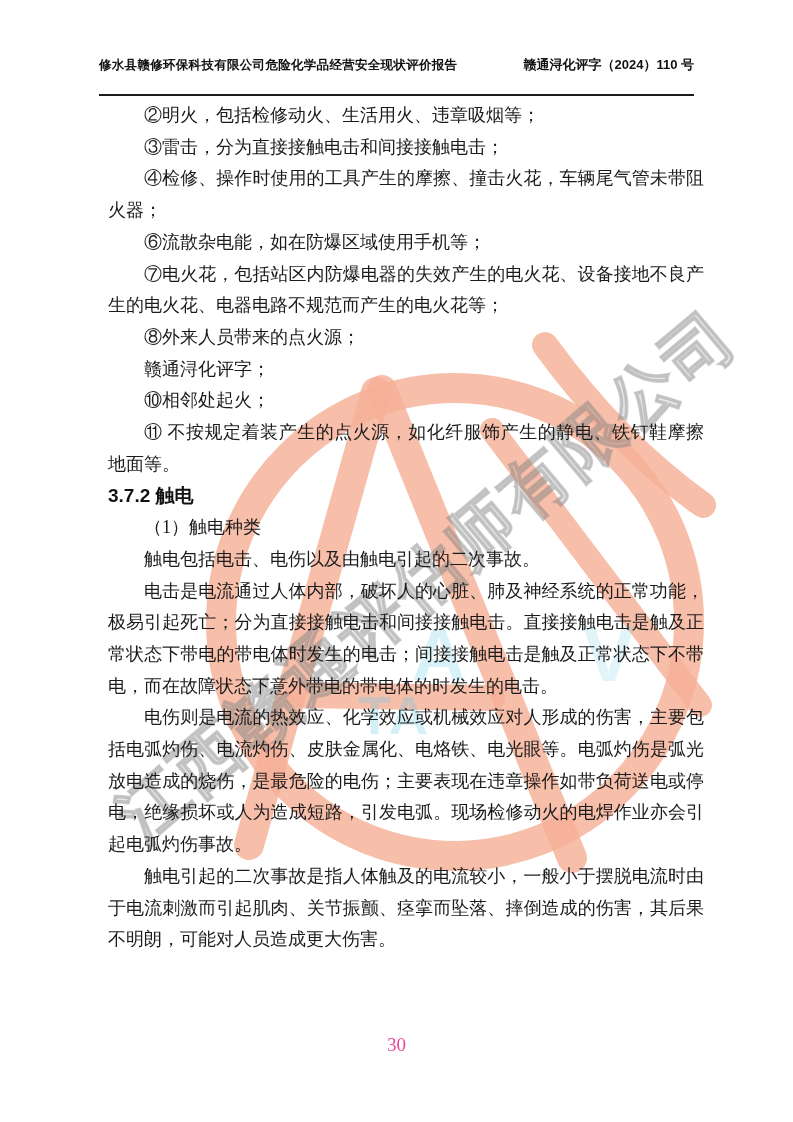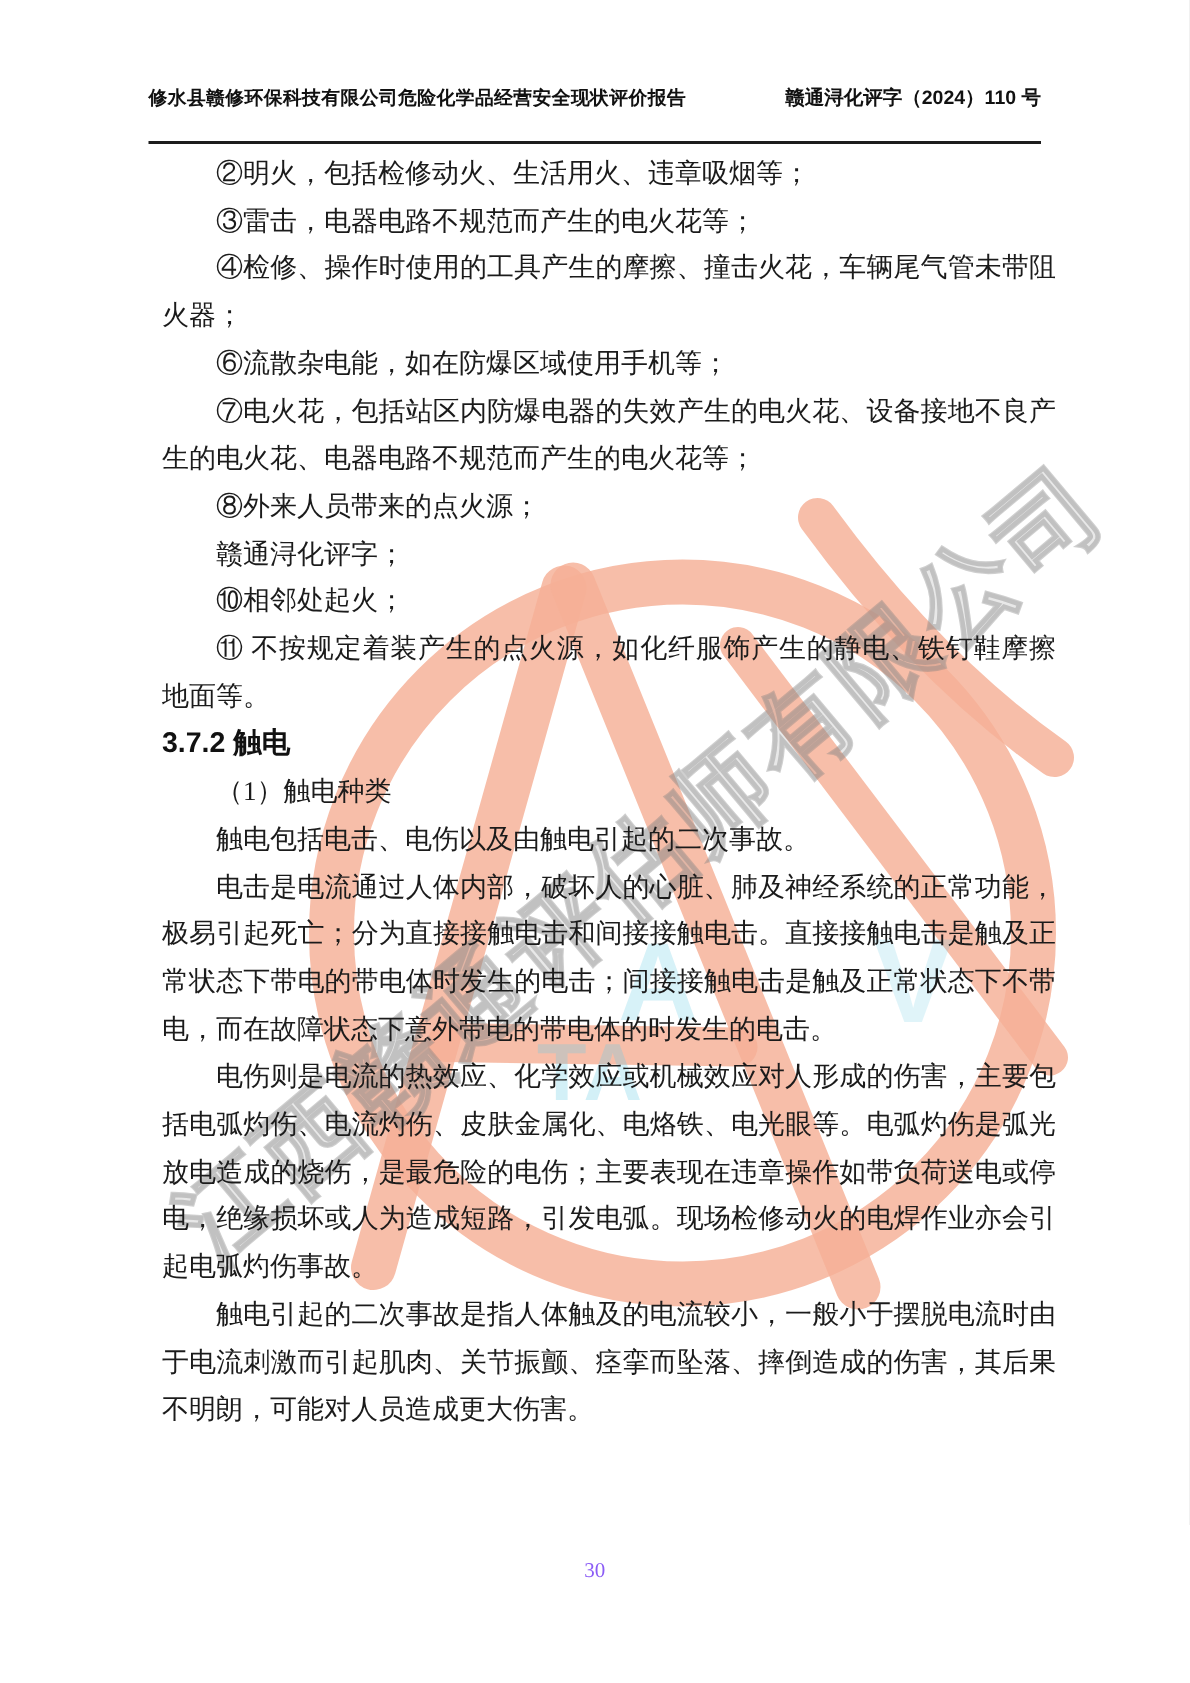--- a/index.html
+++ b/index.html
@@ -25,21 +25,21 @@
   }
   .content p{margin:0;}
   .content p.para{text-indent:2em;}
   .content p.heading{
     text-indent:0;font-weight:700;font-size:19px;
     font-family:"Liberation Sans", sans-serif;color:#111;
   }
   
   .footer{
     position:absolute;left:0;right:0;bottom:66px;text-align:center;
-    font-size:14px;color:#8b5cf6;z-index:2;
+    font-size:19px;color:#ec4899;z-index:2;
   }
   
   .watermark{position:absolute;inset:0;z-index:1;pointer-events:none;}
   .wm-svg{position:absolute;left:0;top:0;}
   .wm-stroke{stroke:var(--wm-salmon,#f5b096);fill:none;opacity:.82;stroke-linecap:round;}
   .wm-company{
     position:absolute;left:128px;top:782px;transform-origin:0 50%;
     transform:rotate(-40deg);white-space:nowrap;
     font-family:"Liberation Sans", sans-serif;font-weight:700;
     font-size:68px;letter-spacing:3px;
@@ -77,21 +77,21 @@
     <div class="wm-cyan v">V</div>
   </div>
 
   <div class="header">
     <span class="header-left">修水县赣修环保科技有限公司危险化学品经营安全现状评价报告</span>
     <span class="header-right">赣通浔化评字（2024）110 号</span>
   </div>
 
   <div class="content">
       <p class="para">②明火，包括检修动火、生活用火、违章吸烟等；</p>
-      <p class="para">③雷击，电器电路不规范而产生的电火花等；</p>
+      <p class="para">③雷击，分为直接接触电击和间接接触电击；</p>
       <p class="para">④检修、操作时使用的工具产生的摩擦、撞击火花，车辆尾气管未带阻火器；</p>
       <p class="para">⑥流散杂电能，如在防爆区域使用手机等；</p>
       <p class="para">⑦电火花，包括站区内防爆电器的失效产生的电火花、设备接地不良产生的电火花、电器电路不规范而产生的电火花等；</p>
       <p class="para">⑧外来人员带来的点火源；</p>
       <p class="para">赣通浔化评字；</p>
       <p class="para">⑩相邻处起火；</p>
       <p class="para">⑪ 不按规定着装产生的点火源，如化纤服饰产生的静电、铁钉鞋摩擦地面等。</p>
       <p class="heading">3.7.2 触电</p>
       <p class="para">（1）触电种类</p>
       <p class="para">触电包括电击、电伤以及由触电引起的二次事故。</p>

